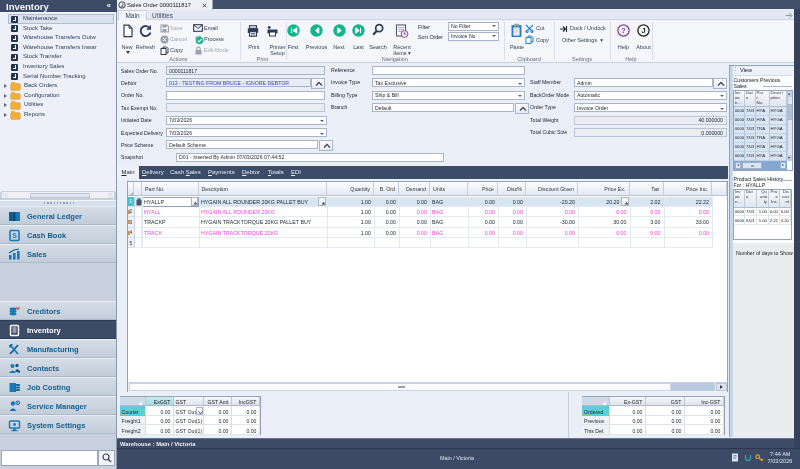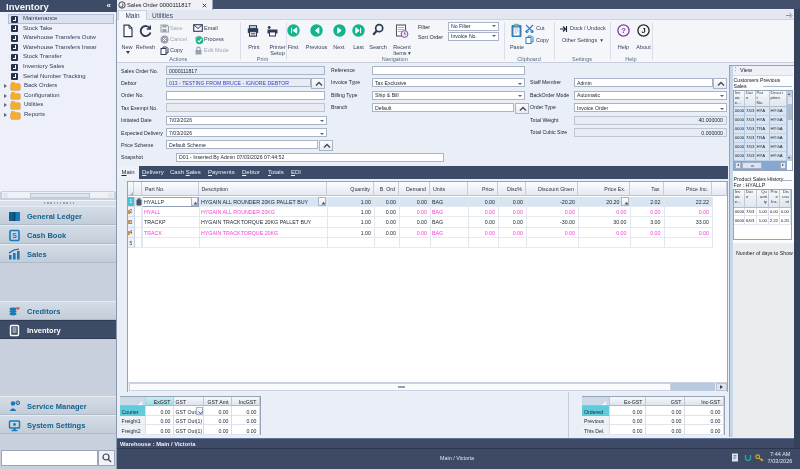--- a/index.html
+++ b/index.html
@@ -138,20 +138,51 @@
       <div class="ab" style="left:27px;top:5px;text-align:center;">Creditors</div>
     </div>
 <div class="mod sel" style="top:320px;">
       <div class="ab" style="left:8px;top:3px;width:13px;height:13px;">
         <svg width="13" height="13" viewBox="0 0 13 13">
           <rect x="2.5" y="1.5" width="8" height="10" rx="1" fill="none" stroke="#fff" stroke-width="1.4"></rect>
           <path d="M4.5 4 h4 M4.5 6 h4 M4.5 8 h4" stroke="#fff" stroke-width="0.9"></path>
         </svg>
       </div>
       <div class="ab" style="left:27px;top:5px;">Inventory</div>
+    </div>
+<div class="mod" style="top:339px;">
+      <div class="ab" style="left:8px;top:3px;width:13px;height:13px;">
+        <svg width="13" height="13" viewBox="0 0 13 13">
+          <path d="M2 11 L10 2" stroke="#115d92" stroke-width="1.8"></path>
+          <path d="M10 11 L3 3 M2 2 l2.5 0 M2 2 l0 2.5" stroke="#1879b8" stroke-width="1.8"></path>
+        </svg>
+      </div>
+      <div class="ab" style="left:27px;top:5px;">Manufacturing</div>
+    </div>
+<div class="mod" style="top:358px;">
+      <div class="ab" style="left:8px;top:3px;width:13px;height:13px;">
+        <svg width="13" height="13" viewBox="0 0 13 13">
+          <circle cx="4.5" cy="4" r="2" fill="#1879b8"></circle>
+          <path d="M1 11 q3.5-5 7 0 z" fill="#1879b8"></path>
+          <circle cx="9" cy="3.5" r="1.7" fill="#115d92"></circle>
+          <path d="M6.8 9.5 q2.2-4 5.2-.5 l0 2 z" fill="#115d92"></path>
+        </svg>
+      </div>
+      <div class="ab" style="left:27px;top:5px;">Contacts</div>
+    </div>
+<div class="mod" style="top:377px;">
+      <div class="ab" style="left:8px;top:3px;width:13px;height:13px;">
+        <svg width="13" height="13" viewBox="0 0 13 13">
+          <rect x="1.5" y="2" width="6.5" height="9" rx="0.5" fill="#1879b8"></rect>
+          <ellipse cx="9.8" cy="4" rx="2.6" ry="1.1" fill="#115d92"></ellipse>
+          <ellipse cx="9.8" cy="6.5" rx="2.6" ry="1.1" fill="#115d92"></ellipse>
+          <ellipse cx="9.8" cy="9" rx="2.6" ry="1.1" fill="#115d92"></ellipse>
+        </svg>
+      </div>
+      <div class="ab" style="left:27px;top:5px;">Job Costing</div>
     </div>
 <div class="mod" style="top:415px;">
       <div class="ab" style="left:8px;top:3px;width:13px;height:13px;">
         <svg width="13" height="13" viewBox="0 0 13 13">
           <rect x="1.5" y="2" width="10" height="7" rx="0.8" fill="none" stroke="#1879b8" stroke-width="1.4"></rect>
           <circle cx="6.5" cy="5.5" r="1.4" fill="#1879b8"></circle>
           <rect x="5.2" y="9.5" width="2.6" height="1.5" fill="#1879b8"></rect>
           <rect x="3.5" y="11" width="6" height="1.2" fill="#1879b8"></rect>
         </svg>
       </div>

